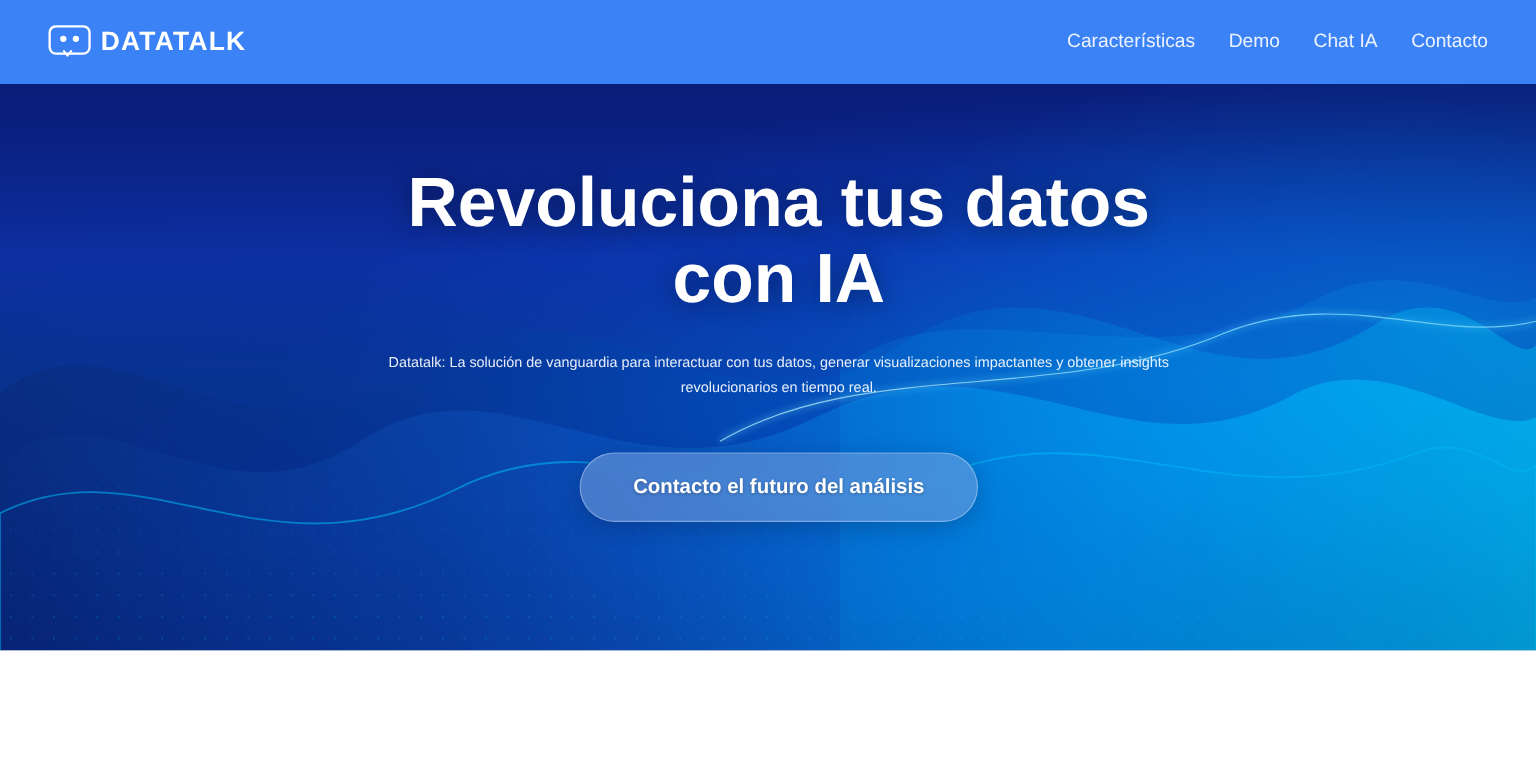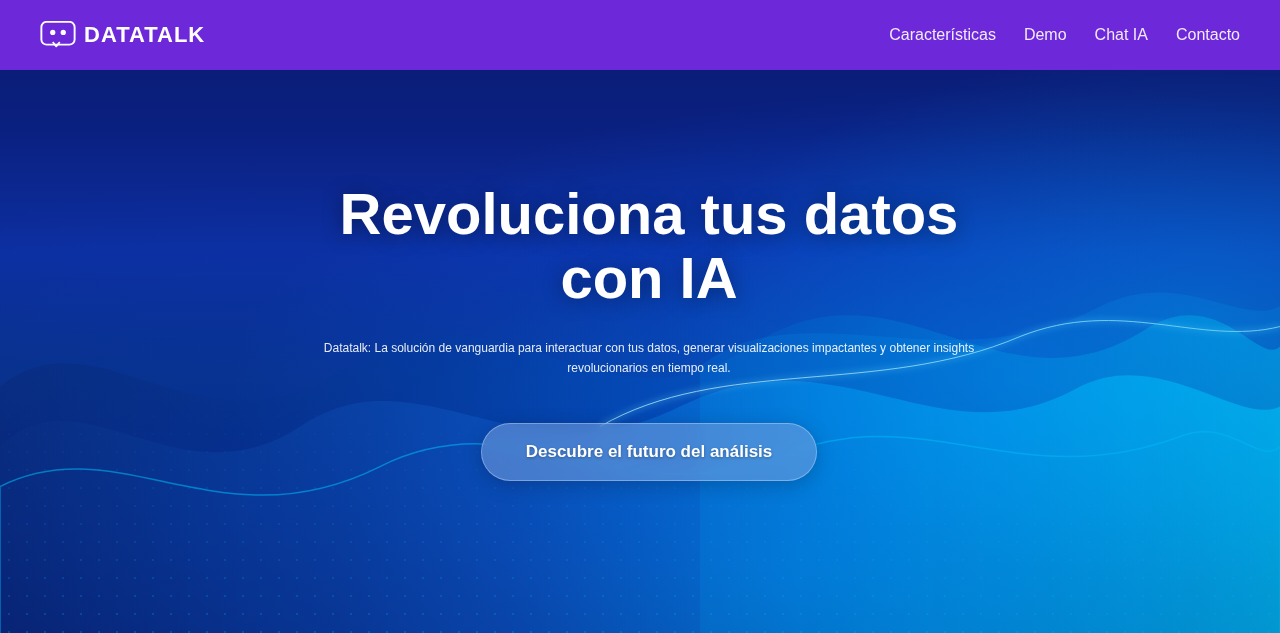--- a/index.html
+++ b/index.html
@@ -15,21 +15,21 @@
       overflow: hidden;
     }
 
     
     .navbar {
       position: absolute;
       top: 0;
       left: 0;
       width: 100%;
       height: 70px;
-      background-color: #6d28d9;
+      background-color: #3b82f6;
       display: flex;
       align-items: center;
       justify-content: space-between;
       padding: 0 40px;
       z-index: 10;
     }
 
     .logo-area {
       display: flex;
       align-items: center;
@@ -59,21 +59,21 @@
       font-size: 16px;
       text-decoration: none;
       cursor: pointer;
       opacity: 0.9;
     }
 
     
     .hero {
       position: relative;
       width: 1280px;
-      height: 633px;
+      height: 542px;
       overflow: hidden;
       display: flex;
       align-items: center;
       justify-content: center;
       padding-left: 18px;
     }
 
     
     .hero-bg {
       position: absolute;
@@ -226,15 +226,15 @@
     <path d="M600,240 C720,170 880,210 1020,150 C1120,110 1200,160 1280,140" fill="none" stroke="rgba(100,220,255,0.7)" stroke-width="2" filter="url(#blur1)"></path>
     <path d="M600,240 C720,170 880,210 1020,150 C1120,110 1200,160 1280,140" fill="none" stroke="rgba(180,240,255,0.9)" stroke-width="1"></path>
   </svg>
 
   <div class="dots-overlay"></div>
   <div class="glow-overlay"></div>
 
   <div class="hero-content">
     <h1 class="hero-title">Revoluciona tus datos con IA</h1>
     <p class="hero-subtitle">Datatalk: La solución de vanguardia para interactuar con tus datos, generar visualizaciones impactantes y obtener insights revolucionarios en tiempo real.</p>
-    <button class="cta-button">Descubre el futuro del análisis</button>
+    <button class="cta-button">Contacto el futuro del análisis</button>
   </div>
 </section>
 
 </body></html>

